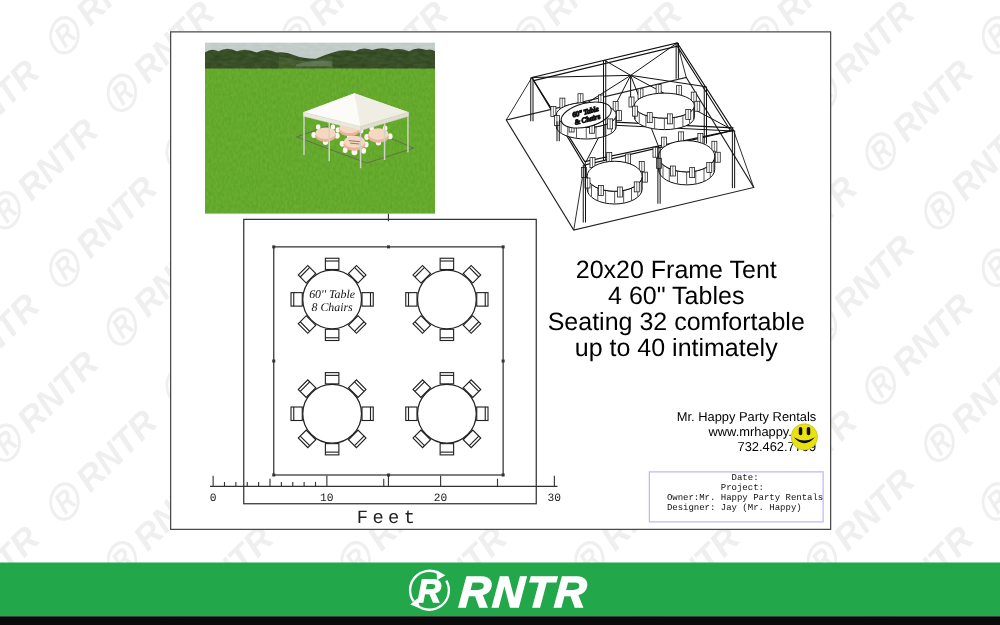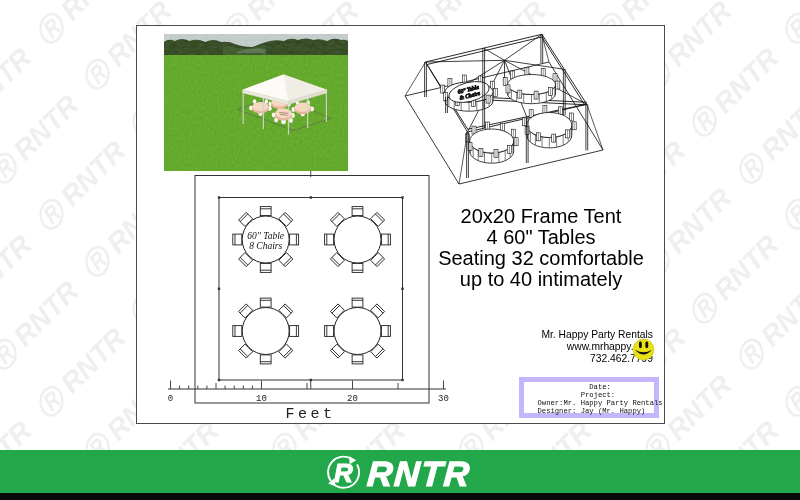--- a/index.html
+++ b/index.html
@@ -698,21 +698,21 @@
 <div class="abs" style="left:493px;top:329px;width:160px;text-align:right;font-size:10.3px;line-height:12.2px;color:#000;">
 Mr. Happy Party Rentals<br>www.mrhappy.com<br>732.462.7799</div>
 
 <svg class="abs" style="left:632px;top:338px" width="23" height="23" viewBox="0 0 23 23">
   <circle cx="11.5" cy="11.5" r="10.5" fill="#e9e112" stroke="#c5bd2a" stroke-width="0.6"></circle>
   <rect x="7" y="3.6" width="2.8" height="6.6" rx="1.4" fill="#0d0d0d"></rect>
   <rect x="13.4" y="3.6" width="2.8" height="6.6" rx="1.4" fill="#0d0d0d"></rect>
   <path d="M3 11.8 Q11.5 16.8 20 11.8 Q11.5 21.2 3 11.8 Z" fill="#0d0d0d"></path>
 </svg>
 
-<div class="abs" style="left:518.5px;top:376.5px;width:140px;height:41px;border:5px solid #c4b5fd;background:#fff;font-family:'Liberation Mono',monospace;font-size:7.2px;line-height:8.1px;padding:1.5px 0 0 14px;color:#111;white-space:pre;">            Date:
+<div class="abs" style="left:518.5px;top:376.5px;width:140px;height:41px;border:1px solid #c4b5fd;background:#fff;font-family:'Liberation Mono',monospace;font-size:7.2px;line-height:8.1px;padding:1.5px 0 0 14px;color:#111;white-space:pre;">            Date:
           Project:
 Owner:Mr. Happy Party Rentals
 Designer: Jay (Mr. Happy)</div>
 
 <div class="abs" style="left:0;top:450px;width:800px;height:43px;background:#22a74a;"></div>
 
 <svg class="abs" style="left:322px;top:452px" width="175" height="42" viewBox="0 0 175 42">
 
   <g stroke="#fff" fill="none" stroke-width="1.9">
     <path d="M 8.9 29.1 A 15.5 15.5 0 0 1 28.9 6.5"></path>

